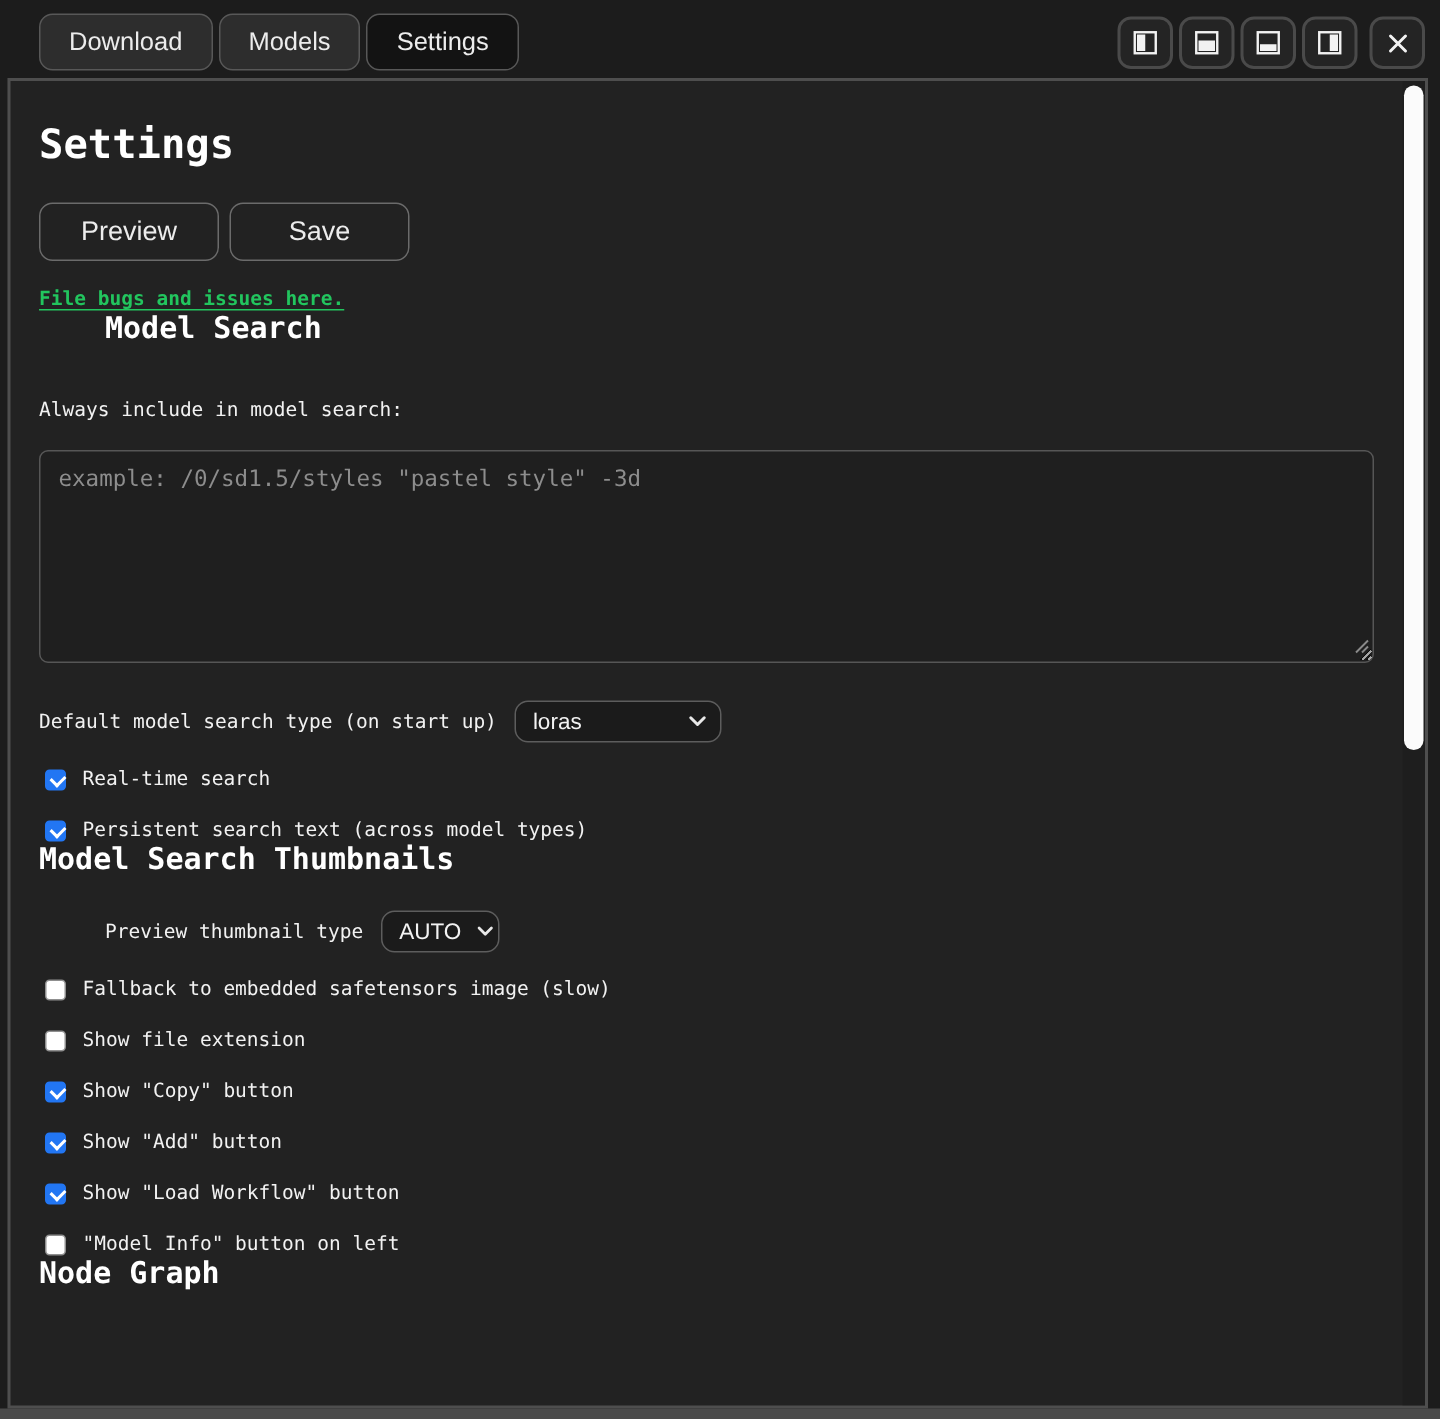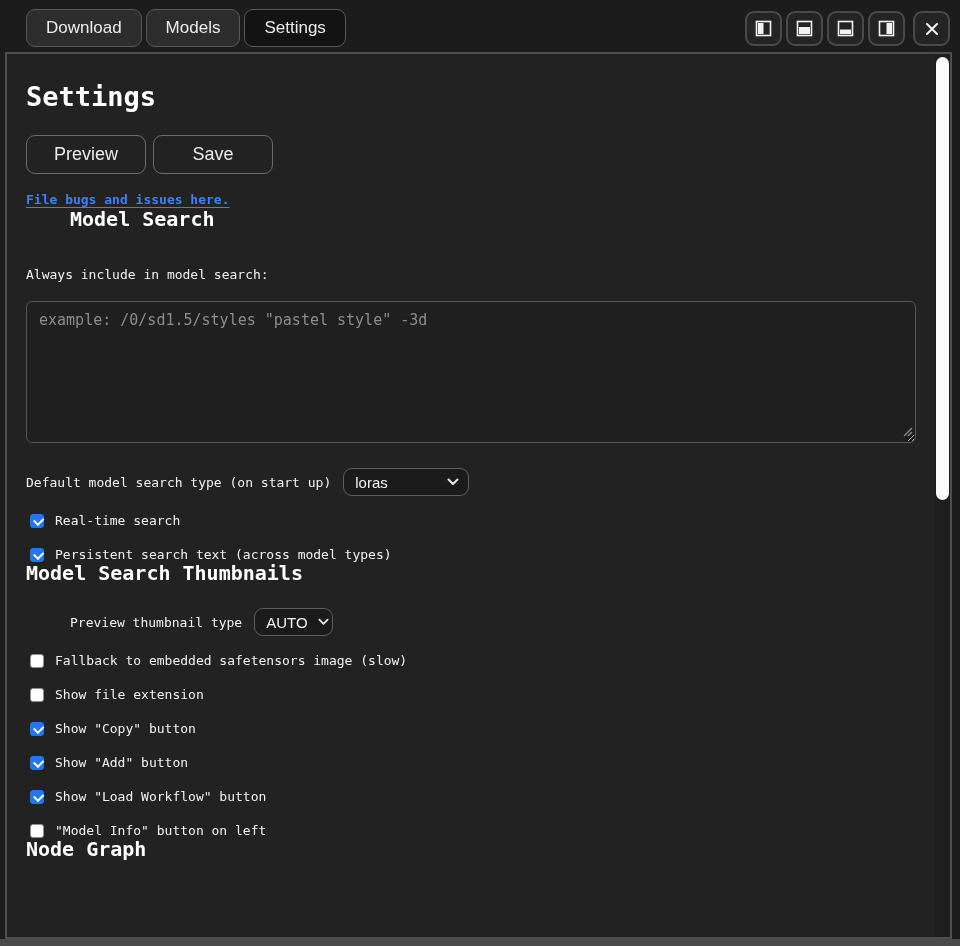--- a/index.html
+++ b/index.html
@@ -29,21 +29,21 @@
   
   .vscroll{position:absolute;top:0;right:0;bottom:0;width:15px;background:#1e1e1e;}
   .vthumb{position:absolute;top:3px;left:1px;width:13px;height:443px;background:#fbfbfb;border-radius:7px;}
 
   
   h1.title{margin:0;font-size:27px;line-height:30px;font-weight:bold;color:#fff;
            font-family:"DejaVu Sans Mono","Liberation Mono",monospace;}
   h2.section{margin:0;font-size:20px;line-height:22px;font-weight:bold;color:#fff;
              font-family:"DejaVu Sans Mono","Liberation Mono",monospace;}
   .mono-label{font-size:13px;line-height:15px;color:#f2f2f2;}
-  a.issues{display:inline-block;margin-top:18px;color:#3b82f6;font-size:13px;font-weight:bold;
+  a.issues{display:inline-block;margin-top:18px;color:#22c55e;font-size:13px;font-weight:bold;
            text-decoration:underline;text-underline-offset:3px;cursor:pointer;}
 
   
   .btnrow{margin-top:23px;display:flex;gap:7px;}
   .btn{min-width:120px;height:39px;box-sizing:border-box;background:transparent;
        border:1px solid #6b6b6b;border-radius:9px;color:#ececec;font-size:18px;
        font-family:"Liberation Sans",sans-serif;display:flex;align-items:center;justify-content:center;cursor:pointer;}
 
   
   .ta-wrap{position:relative;margin-top:19px;width:890px;}
@@ -52,21 +52,21 @@
        color:#e8e8e8;font-size:15px;font-family:"DejaVu Sans Mono","Liberation Mono",monospace;outline:none;}
   textarea.always-include::placeholder{color:#8d8d8d;}
   .grip{position:absolute;right:3px;bottom:6px;pointer-events:none;}
 
   
   .selrow{display:flex;align-items:center;}
   .select{height:28px;box-sizing:border-box;background:#1b1b1b;border:1px solid #5d5d5d;
           border-radius:9px;display:flex;align-items:center;justify-content:space-between;
           padding:0 9px 0 11px;font-family:"Liberation Sans",sans-serif;font-size:15px;color:#f3f3f3;cursor:pointer;}
   .select .chev{margin-left:10px;display:flex;align-items:center;}
-  .sel-loras{width:126px;margin-left:12px;gap:36px;}
+  .sel-loras{width:138px;margin-left:12px;gap:36px;}
   .sel-auto{width:79px;margin-left:12px;}
 
   
   .cbrow{display:flex;align-items:center;gap:11px;padding-left:4px;cursor:pointer;}
   .cb{width:14px;height:14px;box-sizing:border-box;background:#ffffff;border:1px solid #8f8f8f;
       border-radius:3px;position:relative;flex:none;}
   .cb.checked{background:#2276f3;border-color:#2276f3;}
   .cb.checked::after{content:"";position:absolute;left:3px;top:2.5px;width:7px;height:4.5px;
       border-left:2px solid #fff;border-bottom:2px solid #fff;transform:rotate(-45deg);}
   .cbrow .mono-label{font-size:13px;}

